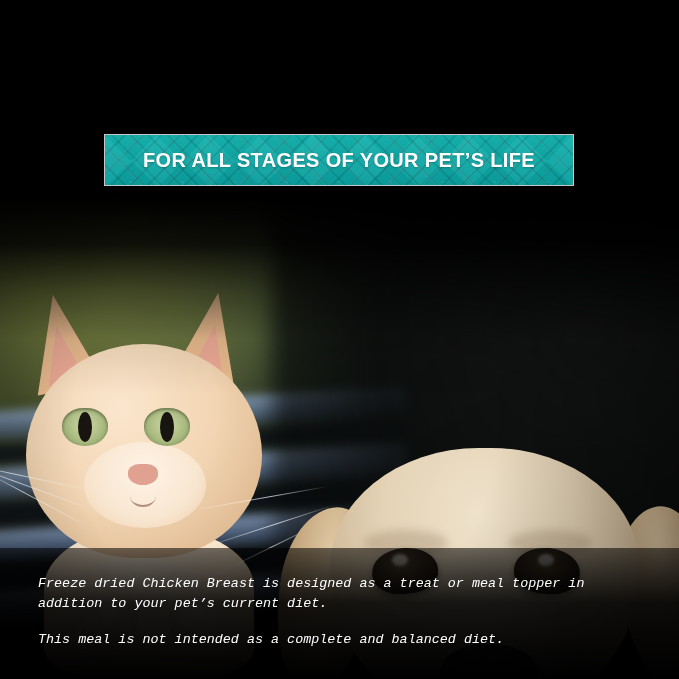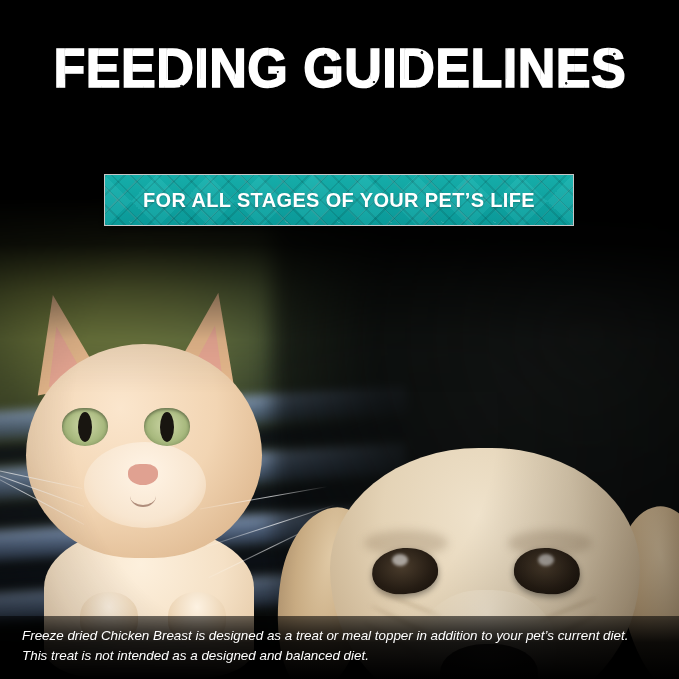--- a/index.html
+++ b/index.html
@@ -320,21 +320,20 @@
 
   
   .card {
     position: absolute;
     left: 104px;
     top: 134px;
     width: 468px;
     border: 1.5px solid rgba(255,255,255,0.78);
     box-shadow: 0 2px 10px rgba(0,0,0,0.55);
     overflow: hidden;
-    margin-top: 40px;
   }
   .card-header {
     position: relative;
     height: 50px;
     background-color: #0aa3a3;
     overflow: hidden;
   }
   
   .pattern {
     position: absolute;
@@ -411,21 +410,21 @@
     position: absolute;
     left: 0; right: 0; bottom: 0;
     padding: 10px 18px 13px 22px;
     background: linear-gradient(180deg, rgba(0,0,0,0.55) 0%, rgba(0,0,0,0.90) 42%, #000 100%);
     color: #ffffff;
     font-family: "Liberation Sans", sans-serif;
     font-style: italic;
     font-size: 13.4px;
     line-height: 1.5;
   }
-  .disclaimer p { margin: 0; }
+  .disclaimer p { margin: 16px; font-family: Liberation Mono, monospace; }
 </style>
 </head>
 <body>
 
 <div id="poster">
 
   <div class="photo">
     <div class="bg-bokeh"></div>
 
     <div class="bench">
@@ -484,32 +483,28 @@
         <div class="d-wrinkle c"></div>
         <div class="d-wrinkle d"></div>
         <div class="d-wrinkle e"></div>
       </div>
     </div>
 
     <div class="photo-vignette"></div>
     <div class="photo-scrim"></div>
   </div>
 
-  <div class="title-wrap">
-    <div class="title">FEEDING GUIDELINES</div>
-    <div class="title-grit"></div>
-  </div>
 
   <div class="card">
     <div class="card-header">
       <div class="pattern"></div>
       <div class="pattern-diamonds"></div>
       <div class="pattern-fans"></div>
       <div class="card-header-title">FOR ALL STAGES OF YOUR PET’S LIFE</div>
     </div>
   </div>
 
   <div class="disclaimer">
     <p>Freeze dried Chicken Breast is designed as a treat or meal topper in addition to your pet’s current diet.</p>
-    <p>This treat is not intended as a designed and balanced diet.</p>
+    <p>This meal is not intended as a complete and balanced diet.</p>
   </div>
 
 </div>
 
 </body></html>

